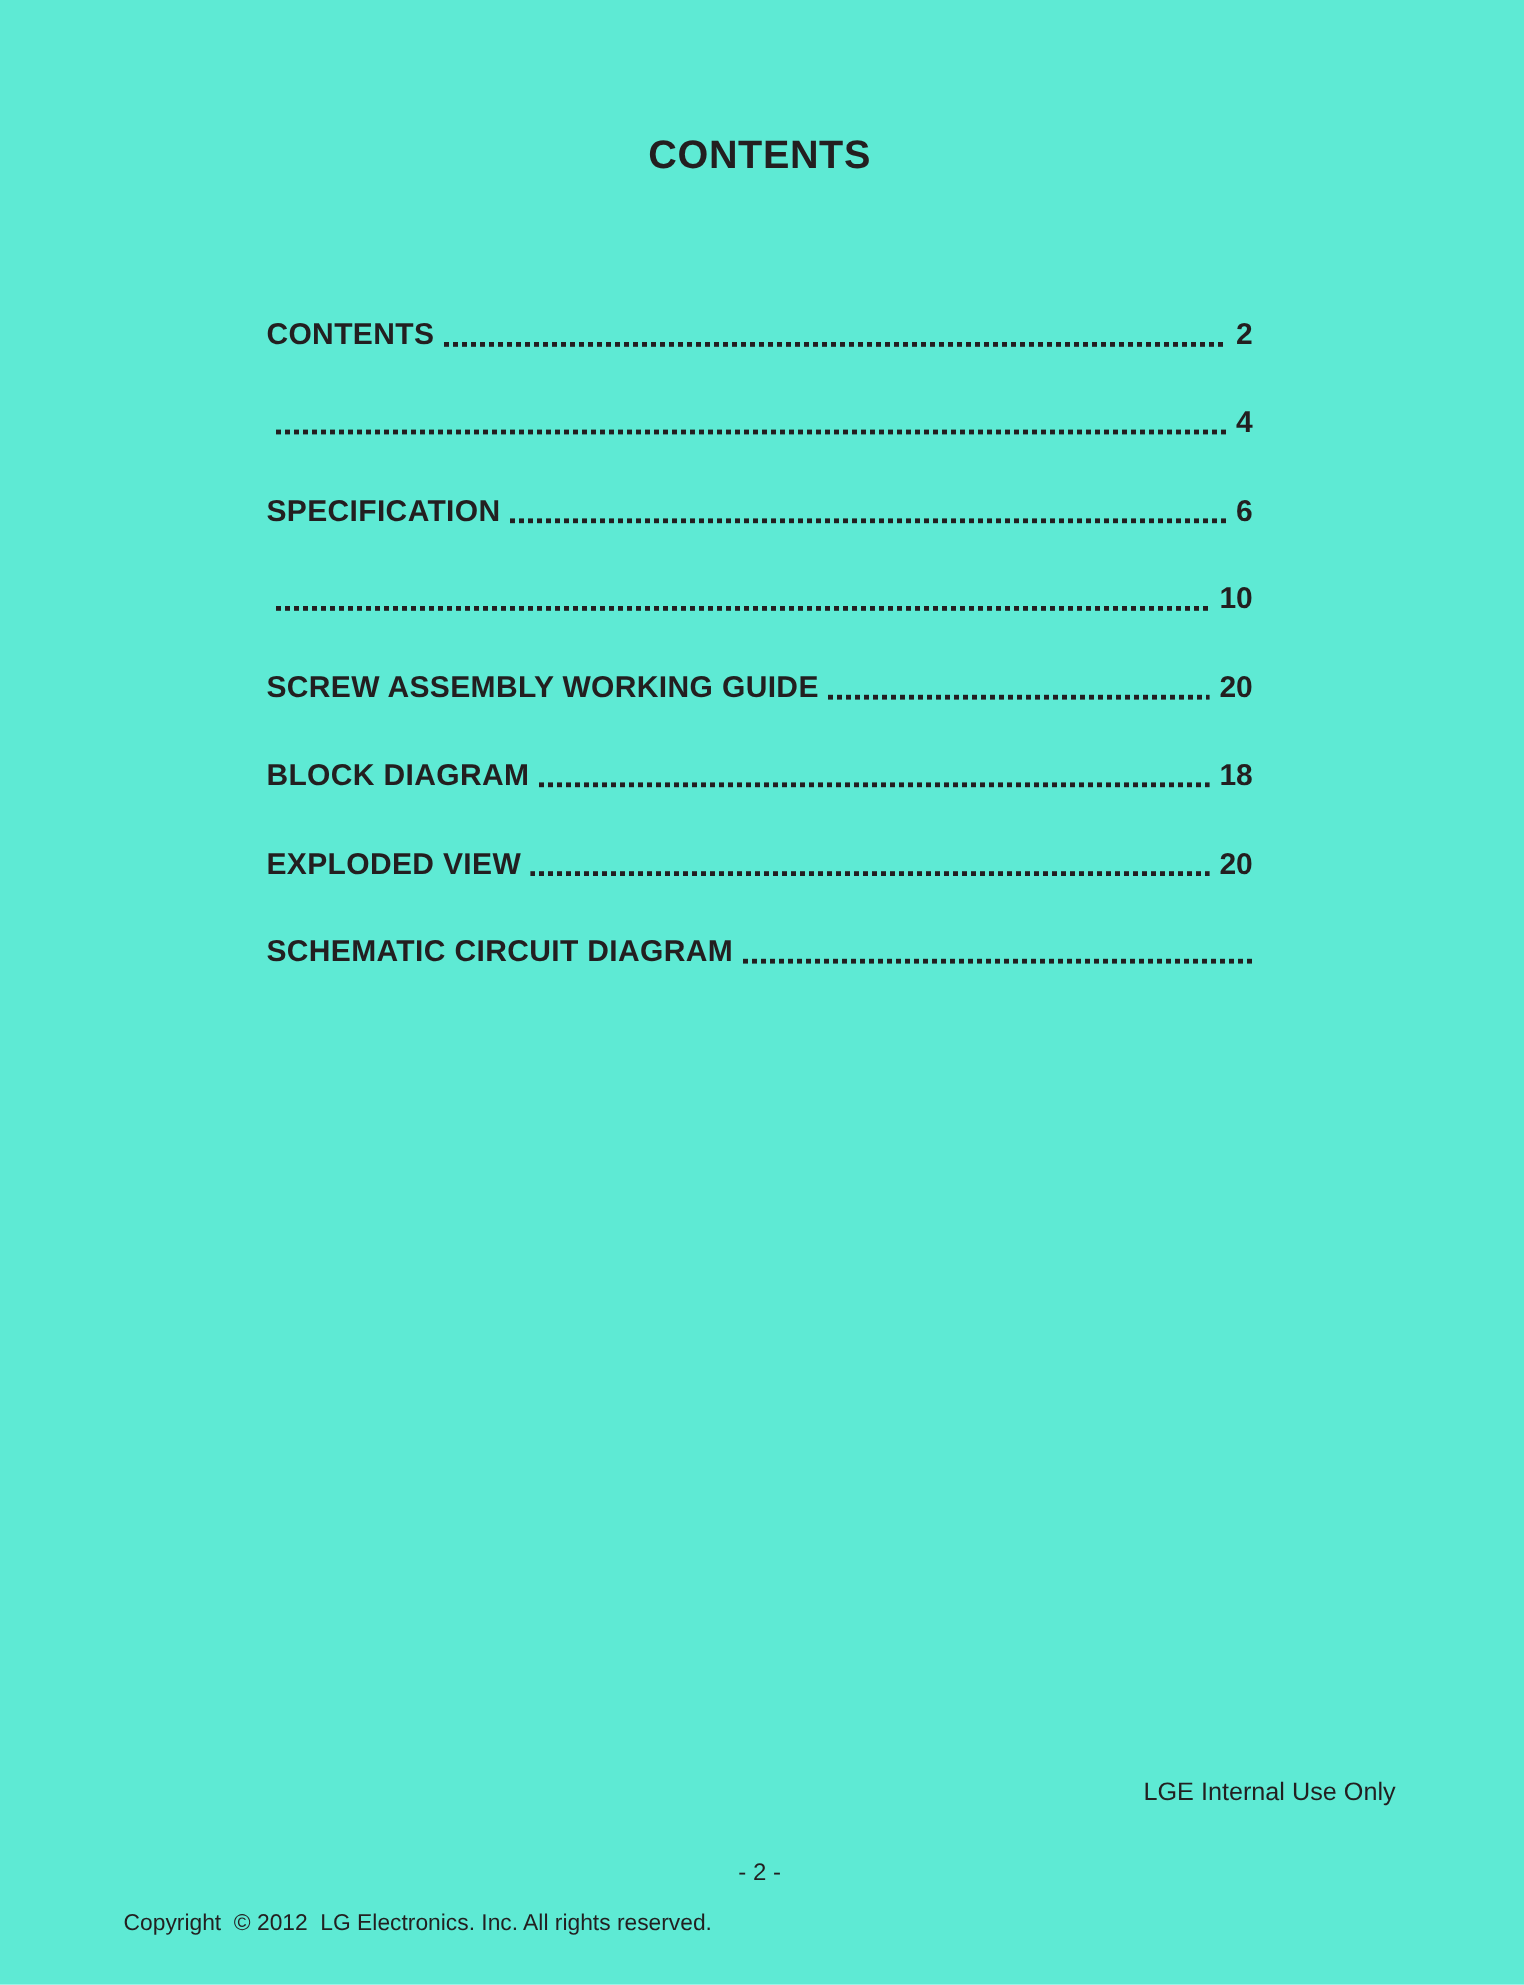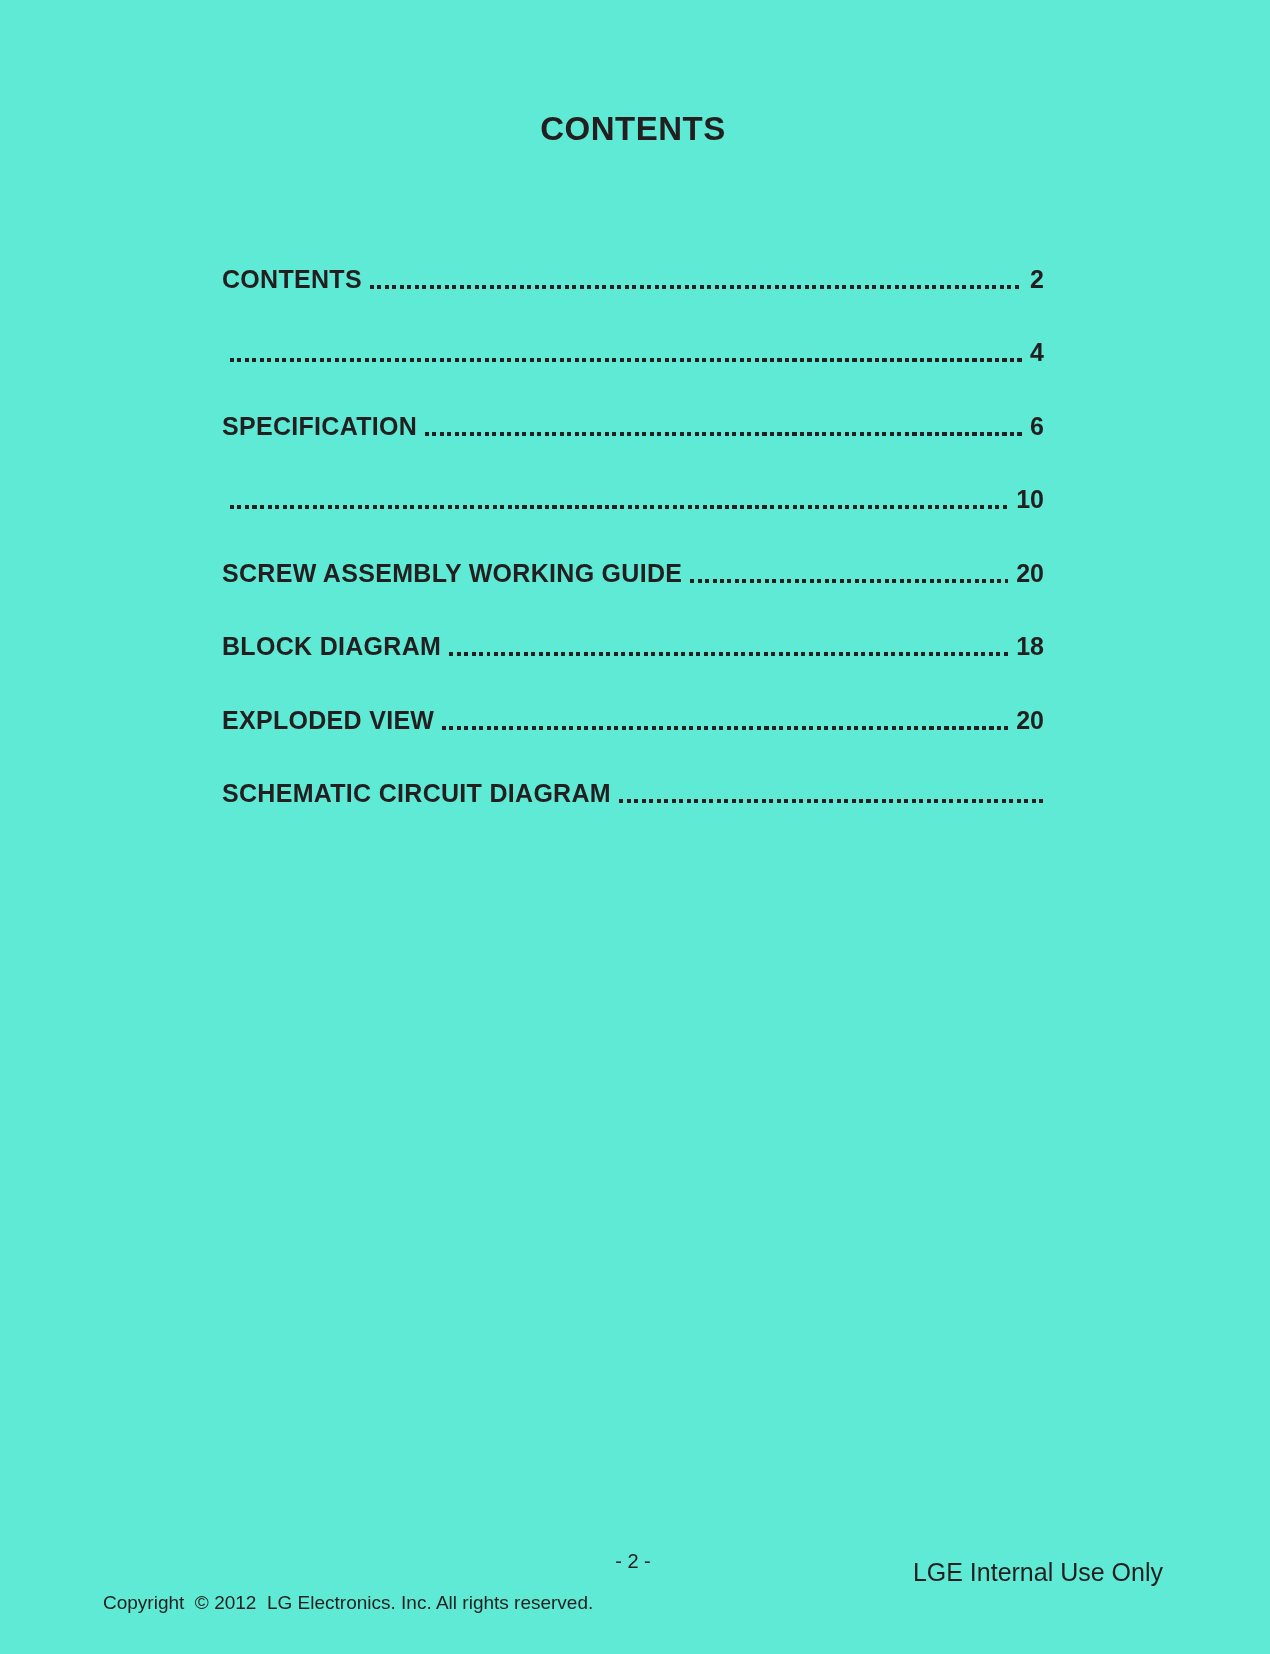--- a/index.html
+++ b/index.html
@@ -72,22 +72,22 @@
     left: 222px;
     top: 1550px;
     width: 822px;
     text-align: center;
     font-size: 20px;
     white-space: pre;
   }
   .footer-right {
     position: absolute;
     right: 107px;
-    top: 1558px;
-    font-size: 25px;
+    top: 1482px;
+    font-size: 21px;
     white-space: pre;
   }
 </style>
 </head>
 <body>
 
 <div class="page">
 
   <h1 class="doc-title">CONTENTS</h1>
 

